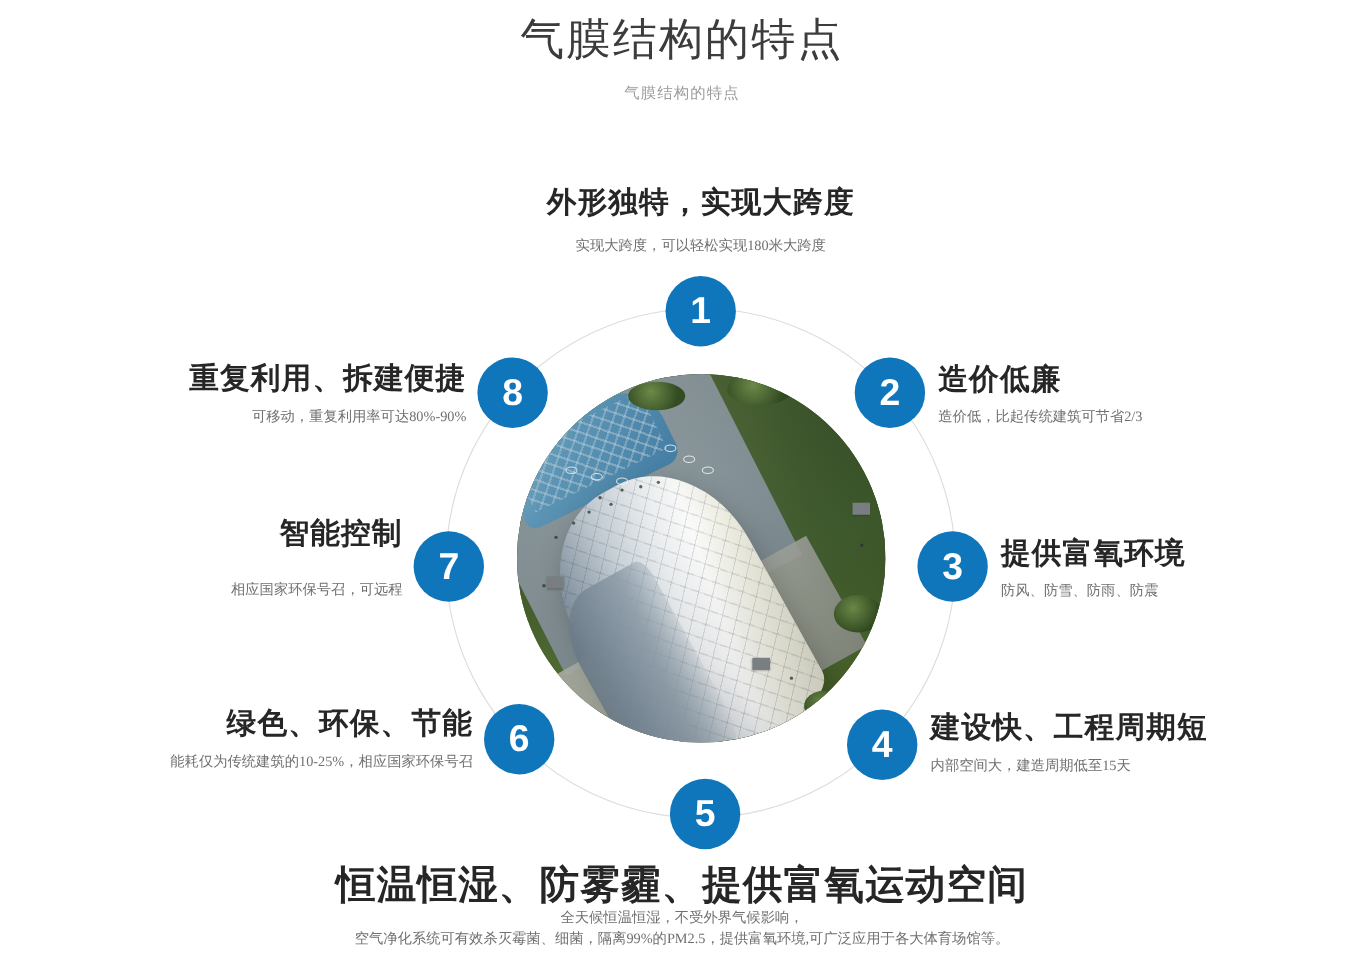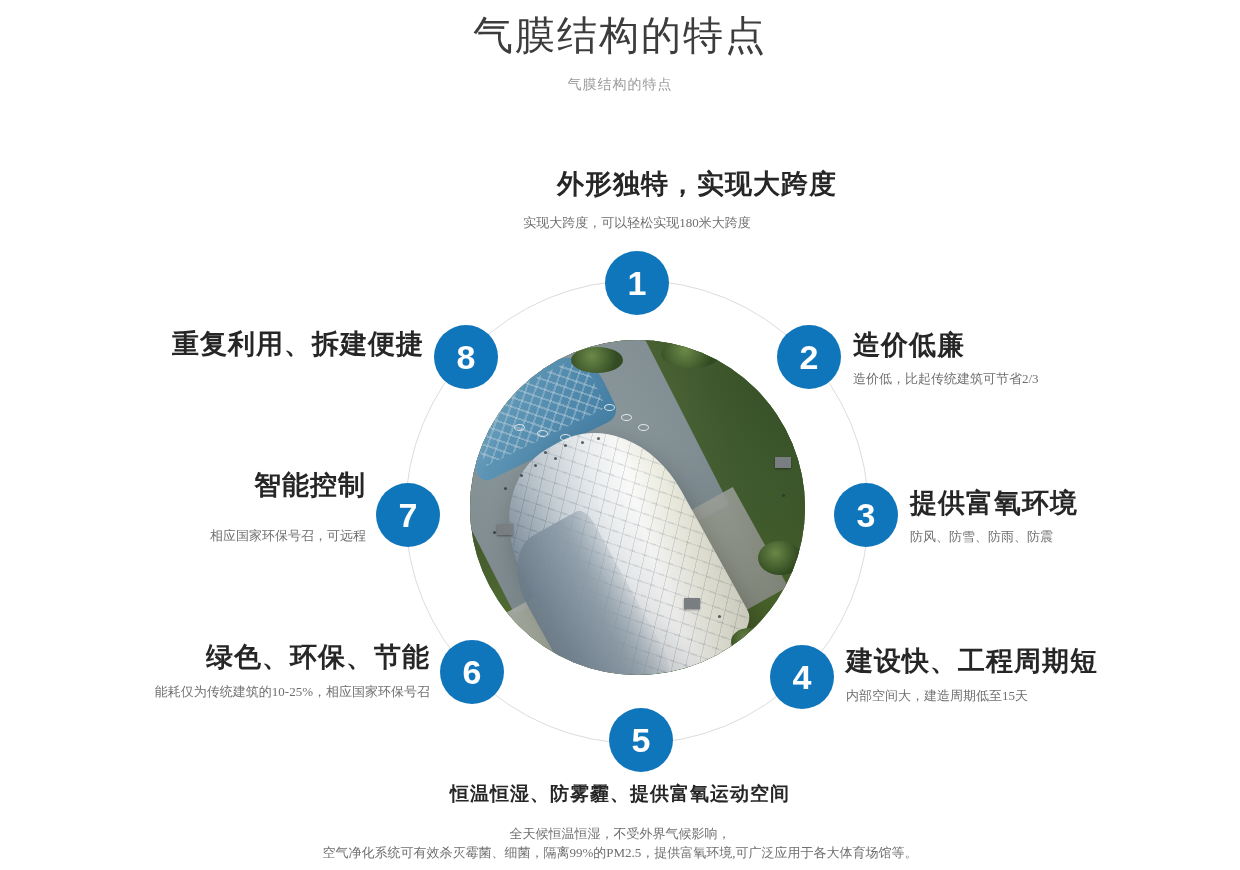--- a/index.html
+++ b/index.html
@@ -218,44 +218,45 @@
 
       <div class="ph-tree" style="left:86%; top:60%; width:44px; height:34px;"></div>
       <div class="ph-tree" style="left:78%; top:86%; width:36px; height:28px;"></div>
       <div class="ph-tree" style="left:30%; top:2%;  width:52px; height:26px;"></div>
       <div class="ph-tree" style="left:57%; top:0%;  width:60px; height:28px;"></div>
       <div class="photo-tint"></div>
     </div>
   </div>
 
   <div class="num" style="left:605px; top:251px;">1</div>
-  <div class="feat-title t-ctr" style="left:437px; top:168px; width:400px;text-align:right;">外形独特，实现大跨度</div>
+  <div class="feat-title t-ctr" style="left:437px; top:168px; width:400px;">外形独特，实现大跨度</div>
   <div class="feat-desc t-ctr" style="left:437px; top:213px; width:400px;">实现大跨度，可以轻松实现180米大跨度</div>
 
   <div class="num" style="left:777px; top:325px;">2</div>
   <div class="feat-title t-right" style="left:853px; top:329px;">造价低廉</div>
   <div class="feat-desc t-right" style="left:853px; top:369px;">造价低，比起传统建筑可节省2/3</div>
 
   <div class="num" style="left:834px; top:483px;">3</div>
   <div class="feat-title t-right" style="left:910px; top:487px;">提供富氧环境</div>
   <div class="feat-desc t-right" style="left:910px; top:527px;">防风、防雪、防雨、防震</div>
 
   <div class="num" style="left:770px; top:645px;">4</div>
   <div class="feat-title t-right" style="left:846px; top:645px;">建设快、工程周期短</div>
   <div class="feat-desc t-right" style="left:846px; top:686px;">内部空间大，建造周期低至15天</div>
 
   <div class="num" style="left:609px; top:708px;">5</div>
-  <div class="feat-title t-ctr" style="left:220px; top:783px; width:800px; font-size:19px;">恒温恒湿、防雾霾、提供富氧运动空间</div>
+  <div class="feat-title t-ctr" style="left:220px; top:783px; width:800px; font-size:36px;">恒温恒湿、防雾霾、提供富氧运动空间</div>
   <div class="feat-desc t-ctr" style="left:220px; top:824px; width:800px;">全天候恒温恒湿，不受外界气候影响，</div>
   <div class="feat-desc t-ctr" style="left:220px; top:843px; width:800px;">空气净化系统可有效杀灭霉菌、细菌，隔离99%的PM2.5，提供富氧环境,可广泛应用于各大体育场馆等。</div>
 
   <div class="num" style="left:440px; top:640px;">6</div>
   <div class="feat-title t-left" style="left:60px; top:641px; width:370px;">绿色、环保、节能</div>
   <div class="feat-desc t-left" style="left:60px; top:682px; width:370px;">能耗仅为传统建筑的10-25%，相应国家环保号召</div>
 
   <div class="num" style="left:376px; top:483px;">7</div>
   <div class="feat-title t-left" style="left:0px; top:469px; width:366px;">智能控制</div>
   <div class="feat-desc t-left" style="left:0px; top:526px; width:366px;">相应国家环保号召，可远程</div>
 
   <div class="num" style="left:434px; top:325px;">8</div>
   <div class="feat-title t-left" style="left:60px; top:328px; width:364px;">重复利用、拆建便捷</div>
+  <div class="feat-desc t-left" style="left:60px; top:369px; width:364px;">可移动，重复利用率可达80%-90%</div>
 
 </div>
 
 </body></html>

